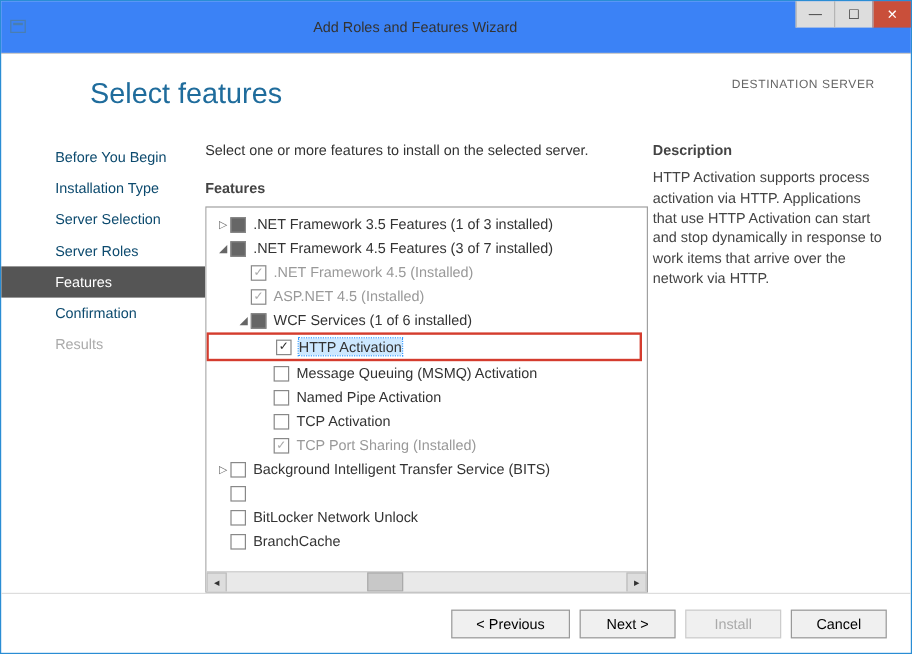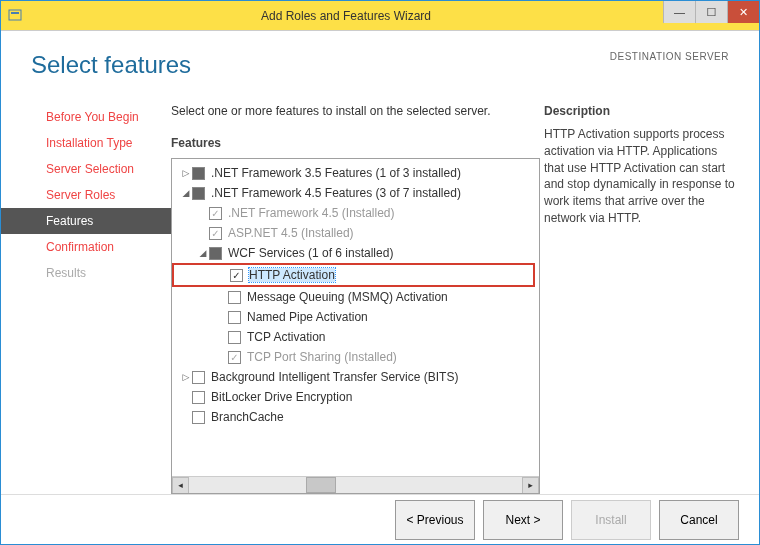--- a/index.html
+++ b/index.html
@@ -1,30 +1,30 @@
 <!DOCTYPE html>
 <html><head>
 <meta charset="utf-8">
 <style>
 * { box-sizing: border-box; margin: 0; padding: 0; }
 body { font-family: "Segoe UI", Arial, sans-serif; font-size: 12px; color: #333; background: #fff; width: 760px; height: 545px; overflow: hidden; }
 .window { width: 760px; height: 545px; border: 1px solid #2a8dd4; display: flex; flex-direction: column; }
-.titlebar { height: 30px; background: #fde047; display: flex; align-items: center; border-bottom: 1px solid #ccc; }
+.titlebar { height: 44px; background: #3b82f6; display: flex; align-items: center; border-bottom: 1px solid #ccc; }
 .titlebar .icon { width: 16px; height: 16px; margin: 0 6px; }
 .titlebar .title { flex: 1; text-align: center; font-size: 12px; color: #333; }
 .win-controls { display: flex; height: 100%; }
 .win-btn { width: 32px; height: 22px; display: flex; align-items: center; justify-content: center; border-left: 1px solid #b5b5b5; background: #ddd; font-size: 11px; cursor: default; }
 .win-btn.close { background: #c94f3a; color: #fff; }
 .content { flex: 1; display: flex; flex-direction: column; padding: 0; }
 .header-row { display: flex; justify-content: space-between; align-items: flex-start; padding: 20px 30px 10px 30px; }
-.page-title { font-size: 24px; font-weight: 300; color: #1f6c9c; }
+.page-title { font-size: 24px; font-weight: 300; color: #1f6c9c; margin-left: 44px; }
 .dest-label { font-size: 10px; color: #666; letter-spacing: 0.5px; }
 .body { flex: 1; display: flex; padding: 0 20px 0 0; overflow: hidden; }
 .sidebar { width: 170px; padding: 15px 0 0 0; }
-.nav-item { padding: 6px 10px 6px 45px; font-size: 12px; color: #ef4444; cursor: default; }
+.nav-item { padding: 6px 10px 6px 45px; font-size: 12px; color: #0c4a6e; cursor: default; }
 .nav-item.active { background: #555; color: #fff; }
 .nav-item.disabled { color: #aaa; }
 .main { flex: 1; display: flex; gap: 4px; padding-top: 15px; overflow: hidden; }
 .features-col { flex: 1; display: flex; flex-direction: column; min-width: 0; }
 .instruction { font-size: 12px; color: #333; margin-bottom: 18px; }
 .col-heading { font-size: 12px; color: #444; font-weight: 600; margin-bottom: 8px; }
 .tree-box { flex: 1; border: 1px solid #a0a0a0; background: #fff; overflow: hidden; position: relative; display: flex; flex-direction: column; }
 .tree-scroll { flex: 1; overflow-y: auto; overflow-x: hidden; padding: 4px 0; }
 .tree-row { display: flex; align-items: center; height: 20px; padding-right: 6px; white-space: nowrap; }
 .tree-row .exp { width: 12px; text-align: center; color: #666; font-size: 9px; }
@@ -36,21 +36,21 @@
 .tree-row.disabled .label { color: #999; }
 .tree-row.selected .label { background: #cde8ff; outline: 1px dotted #3399ff; }
 .highlight-box { border: 2px solid #d43c2e; margin: 0 4px 0 0; }
 .hscroll { height: 17px; background: #e9e9e9; border-top: 1px solid #ccc; display: flex; align-items: center; }
 .hscroll .arrow { width: 17px; height: 17px; background: #ddd; border: 1px solid #bbb; display:flex; align-items:center; justify-content:center; font-size:9px; }
 .hscroll .track { flex: 1; position: relative; height: 100%; }
 .hscroll .thumb { position: absolute; left: 35%; width: 30px; height: 100%; background: #c8c8c8; border: 1px solid #aaa; }
 .desc-col { width: 195px; }
 .desc-text { font-size: 12px; color: #444; line-height: 1.4; margin-top: 4px; }
 .footer { height: 50px; border-top: 1px solid #ddd; display: flex; align-items: center; justify-content: flex-end; gap: 8px; padding: 0 20px; }
-.btn { min-width: 80px; height: 40px; border: 1px solid #999; background: #f0f0f0; font-size: 12px; cursor: default; padding: 0 10px; }
+.btn { min-width: 80px; height: 24px; border: 1px solid #999; background: #f0f0f0; font-size: 12px; cursor: default; padding: 0 20px; }
 .btn.disabled { color: #aaa; border-color: #ccc; }
 .ind-0 { padding-left: 8px; }
 .ind-1 { padding-left: 25px; }
 .ind-2 { padding-left: 44px; }
 </style>
 </head>
 <body>
 
 <div class="window">
   <div class="titlebar">
@@ -142,21 +142,25 @@
                   <span class="label">TCP Port Sharing (Installed)</span>
                 </div>
                 <div class="tree-row ind-0">
                   <span class="exp">▷</span>
                   <span class="cb"></span>
                   <span class="label">Background Intelligent Transfer Service (BITS)</span>
                 </div>
                 <div class="tree-row ind-0">
                   <span class="exp"></span>
                   <span class="cb"></span>
-                  <span class="label">BitLocker Drive Encryption</span>
+                </div>
+                <div class="tree-row ind-0">
+                  <span class="exp"></span>
+                  <span class="cb"></span>
+                  <span class="label">BitLocker Network Unlock</span>
                 </div>
                 <div class="tree-row ind-0">
                   <span class="exp"></span>
                   <span class="cb"></span>
                   <span class="label">BranchCache</span>
                 </div>
               </div>
             <div class="hscroll">
               <div class="arrow">◂</div>
               <div class="track">

